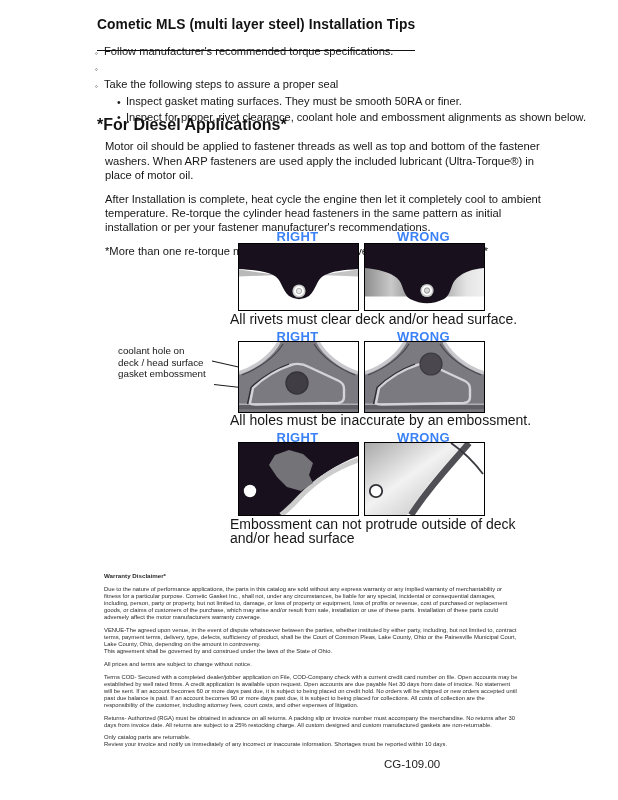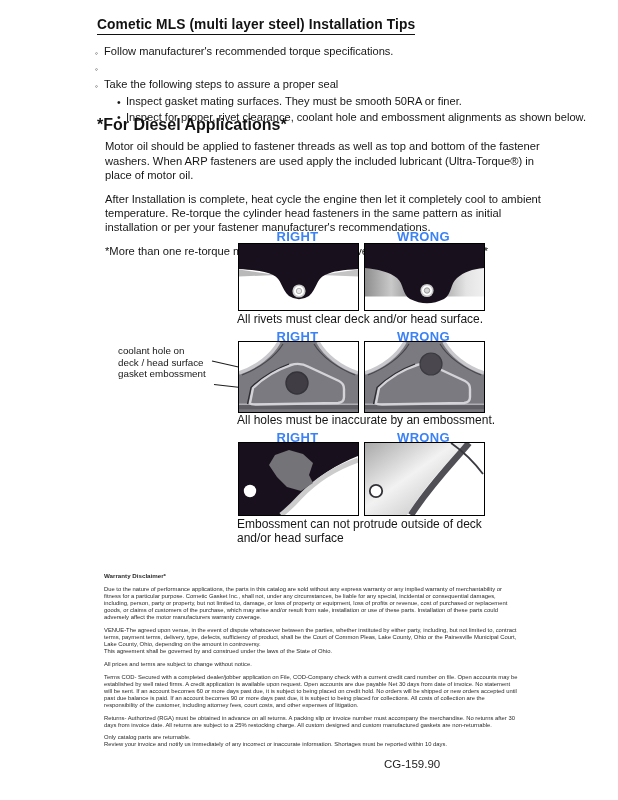--- a/index.html
+++ b/index.html
@@ -1,36 +1,36 @@
 <!DOCTYPE html>
 <html><head>
 <meta charset="utf-8">
 <style>
   html,body{margin:0;padding:0;background:#ffffff;}
   .page{position:relative;width:618px;height:800px;background:#ffffff;
         font-family:"Liberation Sans",sans-serif;color:#1b1b1b;overflow:hidden;}
 
   .title{position:absolute;left:97px;top:17px;font-size:13.8px;font-weight:bold;
-         color:#121212;border-bottom:1.6px solid #111;padding-bottom:2px;letter-spacing:.1px;}
+         color:#121212;border-bottom:1.6px solid #111;padding-bottom:18px;letter-spacing:.1px;}
 
   .bullets{position:absolute;left:95px;top:44px;font-size:11.1px;line-height:15.2px;color:#161616;}
   .bullet{display:flex;}
   .bullet .mk{width:9px;flex:none;font-size:8.5px;padding-top:1.5px;}
   .bullet.sub{margin-left:22px;}
   .bullet.sub .mk{font-size:10.5px;padding-top:.5px;}
 
   .diesel{position:absolute;left:97px;top:118px;width:446px;font-size:11.2px;line-height:14.4px;color:#161616;}
   .diesel .h{font-size:16px;font-weight:bold;margin:0 0 7px 0;color:#121212;}
   .diesel p{margin:0 0 9px 8px;}
 
   .dg-label{position:absolute;width:119px;text-align:center;font-size:13px;font-weight:bold;
             letter-spacing:.3px;color:#3b82f6;}
   .panel{position:absolute;width:119px;border:1.6px solid #000;background:#fff;}
   .panel svg{display:block;}
-  .cap{position:absolute;left:237px;font-size:12px;line-height:13.5px;color:#161616;white-space:pre-line;}
+  .cap{position:absolute;left:230px;font-size:14px;line-height:13.5px;color:#161616;white-space:pre-line;}
 
   .ann{position:absolute;left:118px;width:95px;font-size:9.8px;
        line-height:11.5px;color:#161616;white-space:pre-line;}
   .ann1{top:345px;}
   .ann2{top:368px;}
   .ann-lines{position:absolute;left:115px;top:340px;pointer-events:none;}
 
   .legal{position:absolute;left:104px;top:572px;width:414px;font-size:5.85px;
          line-height:7.1px;color:#2a2a2a;}
   .legal .h{font-size:6.2px;font-weight:bold;margin:0 0 7px 0;}
@@ -199,15 +199,15 @@
     <p>Due to the nature of performance applications, the parts in this catalog are sold without any express warranty or any implied warranty of merchantability or fitness for a particular purpose.  Cometic Gasket Inc., shall not, under any circumstances, be liable for any special, incidental or consequential damages, including, person, party or property, but not limited to, damage, or loss of property or equipment, loss of profits or revenue, cost of purchased or replacement goods, or claims of customers of the purchase, which may arise and/or result from sale, installation or use of these parts.  Installation of these parts could adversely affect the motor manufacturers warranty coverage.</p>
     <p>VENUE-The agreed upon venue, in the event of dispute whatsoever between the parties, whether instituted by either party, including, but not limited to, contract terms, payment terms, delivery, type, defects, sufficiency of product, shall be the Court of Common Pleas, Lake County, Ohio or the Painesville Municipal Court, Lake County, Ohio, depending on the amount in controversy.
 This agreement shall be governed by and construed under the laws of the State of Ohio.</p>
     <p>All prices and terms are subject to change without notice.</p>
     <p>Terms COD- Secured with a completed dealer/jobber application on File, COD-Company check with a current credit card number on file.  Open accounts may be established by well rated firms.  A credit application is available upon request.  Open accounts are due payable Net 30 days from date of invoice.  No statement will be sent.  If an account becomes 60 or more days past due, it is subject to being placed on credit hold.  No orders will be shipped or new orders accepted until past due balance is paid.  If an account becomes 90 or more days past due, it is subject to being placed for collections.  All costs of collection are the responsibility of the customer, including attorney fees, court costs, and other expenses of litigation.</p>
     <p>Returns- Authorized (RGA) must be obtained in advance on all returns.  A packing slip or invoice number must accompany the merchandise.  No returns after 30 days from invoice date.  All returns are subject to a 25% restocking charge.  All custom designed and custom manufactured gaskets are non-returnable.</p>
     <p>Only catalog parts are returnable.
 Review your invoice and notify us immediately of any incorrect or inaccurate information.  Shortages must be reported within 10 days.</p>
   </div>
 
-  <div class="footer-code">CG-159.90</div>
+  <div class="footer-code">CG-109.00</div>
 
 </div>
 
 </body></html>

